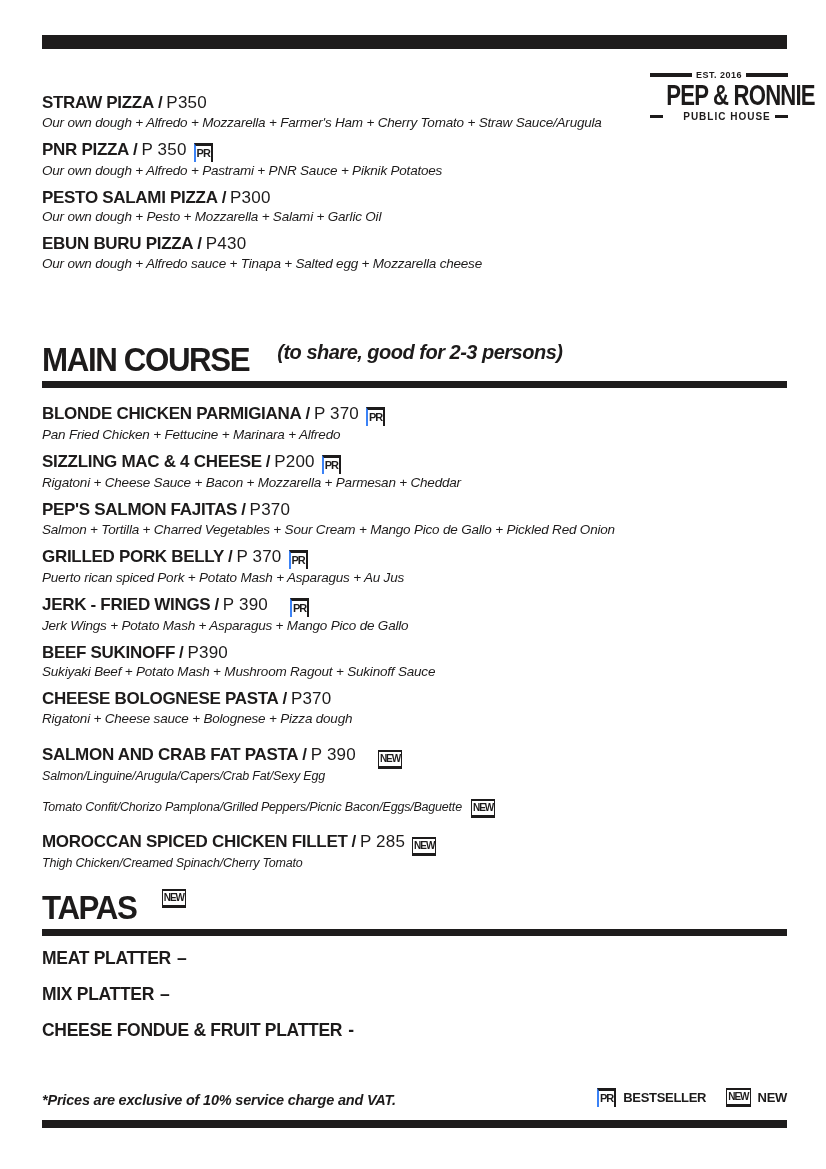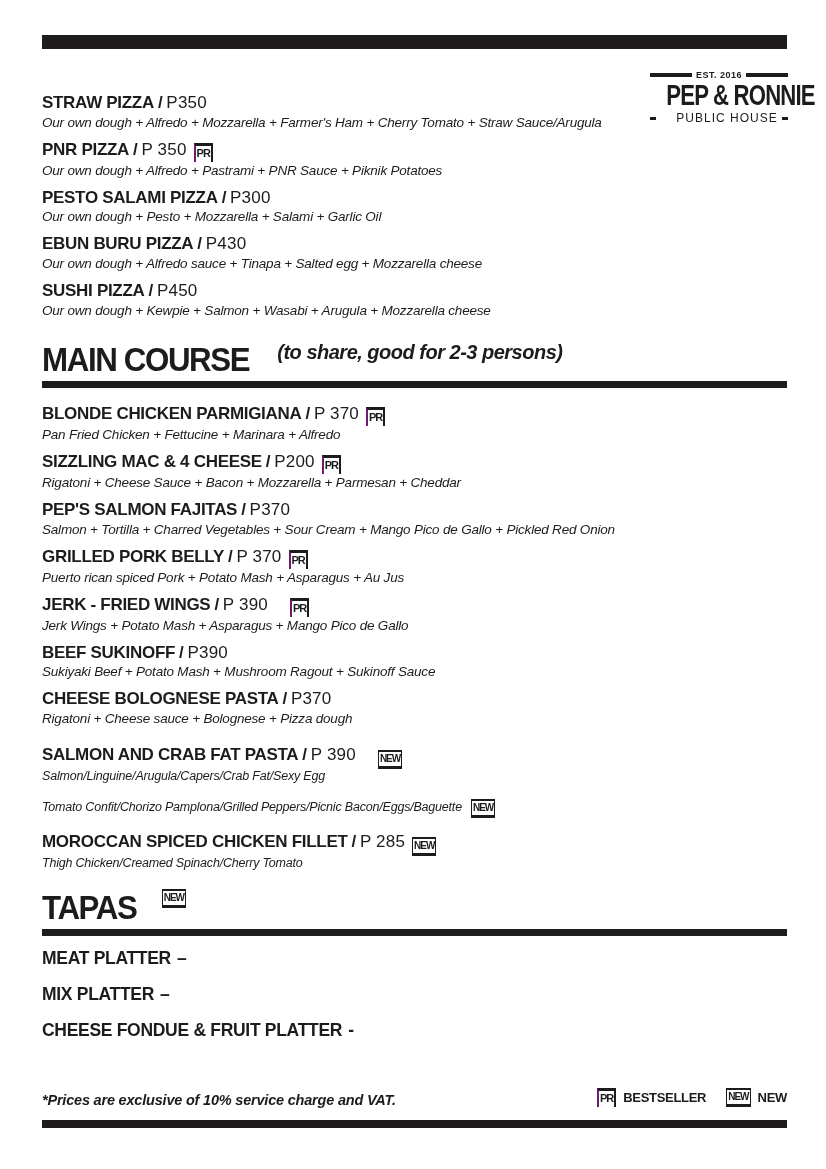--- a/index.html
+++ b/index.html
@@ -12,36 +12,36 @@
   .top-bar { top:35px; height:14px; }
   .bottom-bar { top:1120px; height:16px; }
 
   
   .logo { position:absolute; top:70px; right:38px; width:138px; text-align:center; }
   .logo-row { display:flex; align-items:center; justify-content:center; gap:4px; }
   .logo-rule { flex:1; height:4px; background:#1d1b1b; }
   .logo-est { font-size:9px; font-weight:bold; letter-spacing:0.5px; white-space:nowrap; }
   .logo-name { display:inline-block; font-size:27px; font-weight:bold; letter-spacing:-1px;
                transform:scaleX(0.82) scaleY(1.1); transform-origin:center; white-space:nowrap; line-height:1.15; }
-  .logo-sub { font-size:12px; font-weight:normal; letter-spacing:1px; white-space:nowrap;margin-left:16px; }
+  .logo-sub { font-size:10px; font-weight:bold; letter-spacing:1px; white-space:nowrap;margin-left:16px; }
   .logo-rule.thin { height:3px; }
 
   
   .list { position:absolute; left:42px; width:745px; }
   .item { margin-bottom:9px; }
   .item-title { font-size:17px; line-height:1.22; letter-spacing:-0.3px; white-space:nowrap; }
   .item-name { font-weight:bold; }
   .item-sep { font-weight:bold; margin:0 4px; }
   .item-price { font-weight:normal; letter-spacing:0.2px; }
   .item-desc { font-style:italic; font-size:13.5px; line-height:1.26; letter-spacing:-0.2px; white-space:nowrap; }
 
   
   .badge { display:inline-block; vertical-align:-2px; margin-left:7px;
            font-weight:bold; line-height:1; text-align:center; color:#1d1b1b; }
-  .badge-pr { border-top:3px solid #1d1b1b; border-left:2px solid #701a75; border-right:2px solid #1d1b1b;
+  .badge-pr { border-top:3px solid #1d1b1b; border-left:2px solid #3b82f6; border-right:2px solid #1d1b1b;
               padding:2px 1px 3px; font-size:11px; letter-spacing:-1px; }
   .badge-new { border-top:2px solid #1d1b1b; border-bottom:3px solid #1d1b1b;
                border-left:1px solid #1d1b1b; border-right:1px solid #1d1b1b;
                padding:2px 1px; font-size:10px; letter-spacing:-1px; }
   .badge.gap { margin-left:22px; }
 
   
   .section-header { position:absolute; left:42px; width:745px; }
   .section-title-row { display:flex; align-items:flex-start; gap:10px; }
   .section-title { font-size:34px; font-weight:bold; letter-spacing:-1.5px; line-height:1.1;
@@ -111,26 +111,20 @@
       <div class="item-desc">Our own dough + Pesto + Mozzarella + Salami + Garlic Oil</div>
     </div>
 
     <div class="item">
       <div class="item-title">
         <span class="item-name">EBUN BURU PIZZA</span><span class="item-sep">/</span><span class="item-price">P430</span>
       </div>
       <div class="item-desc">Our own dough + Alfredo sauce + Tinapa + Salted egg + Mozzarella cheese</div>
     </div>
 
-    <div class="item">
-      <div class="item-title">
-        <span class="item-name">SUSHI PIZZA</span><span class="item-sep">/</span><span class="item-price">P450</span>
-      </div>
-      <div class="item-desc">Our own dough + Kewpie + Salmon + Wasabi + Arugula + Mozzarella cheese</div>
-    </div>
 
   </div>
 
   <div class="section-header" style="top:341px;">
     <div class="section-title-row">
       <span class="section-title">MAIN COURSE</span>
       <span class="section-subtitle">(to share, good for 2-3 persons)</span>
     </div>
     <div class="section-rule"></div>
   </div>

